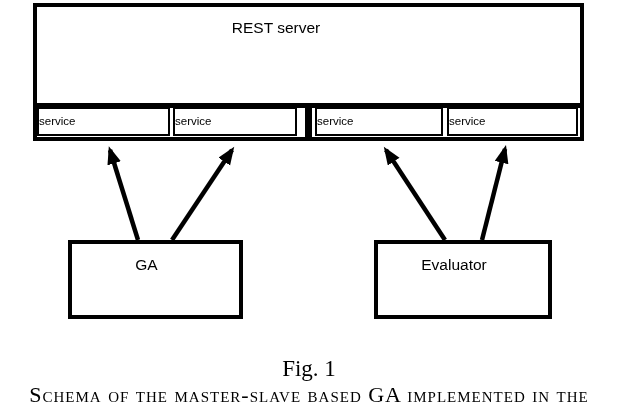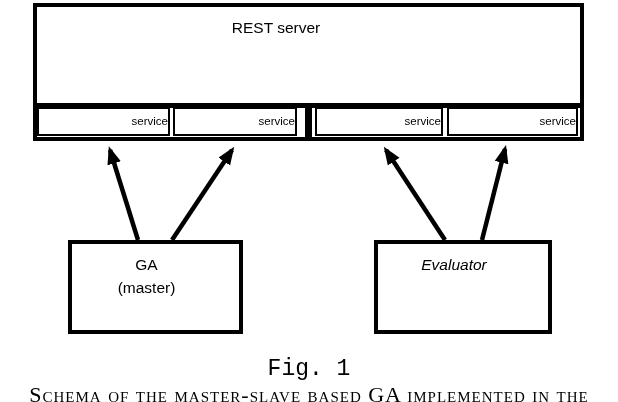--- a/index.html
+++ b/index.html
@@ -47,39 +47,39 @@
     width: 7px; height: 33px;
     background: #000;
   }
   .service-box {
     position: absolute;
     top: 107px;
     height: 29px;
     border: 2px solid #000;
     box-sizing: border-box;
     background: #fff;
-    text-align: right;
+    text-align: left;
     font-size: 11.5px;
     line-height: 24px;
   }
   .svc-1 { left: 37px;  width: 133px; }
   .svc-2 { left: 173px; width: 124px; }
   .svc-3 { left: 315px; width: 128px; }
   .svc-4 { left: 447px; width: 131px; }
   
   .actor-box {
     position: absolute;
     top: 240px;
-    height: 94px;
+    height: 79px;
     border: 4px solid #000;
     box-sizing: border-box;
     background: #fff;
   }
   .ga-box { left: 68px; width: 175px; }
-  .evaluator-box { left: 374px; width: 178px; font-style: italic; }
+  .evaluator-box { left: 374px; width: 178px; }
   .actor-text {
     position: absolute;
     left: 0; top: 9px;
     width: 100%;
     text-align: center;
     font-size: 15.5px;
     line-height: 23px;
     transform: translateX(-9px);
   }
   
@@ -88,21 +88,21 @@
     left: 0; top: 0;
     width: 618px; height: 402px;
     pointer-events: none;
   }
   
   .fig-label {
     position: absolute;
     left: 0; top: 356px;
     width: 618px;
     text-align: center;
-    font-family: Liberation Mono, monospace;
+    font-family: Liberation Serif, serif;
     font-size: 23px;
   }
   .fig-caption {
     position: absolute;
     top: 384px;
     left: 50%;
     transform: translateX(-50%);
     white-space: nowrap;
     font-family: "Liberation Serif", serif;
     font-variant: small-caps;
@@ -134,21 +134,20 @@
   <div class="service-box svc-3">
     <span>service</span>
   </div>
   <div class="service-box svc-4">
     <span>service</span>
   </div>
 
   <div class="actor-box ga-box">
     <div class="actor-text">
       <div>GA</div>
-      <div>(master)</div>
     </div>
   </div>
 
   <div class="actor-box evaluator-box">
     <div class="actor-text">
       <div>Evaluator</div>
     </div>
   </div>
 
   <svg class="arrows" viewBox="0 0 618 402" xmlns="http://www.w3.org/2000/svg">

